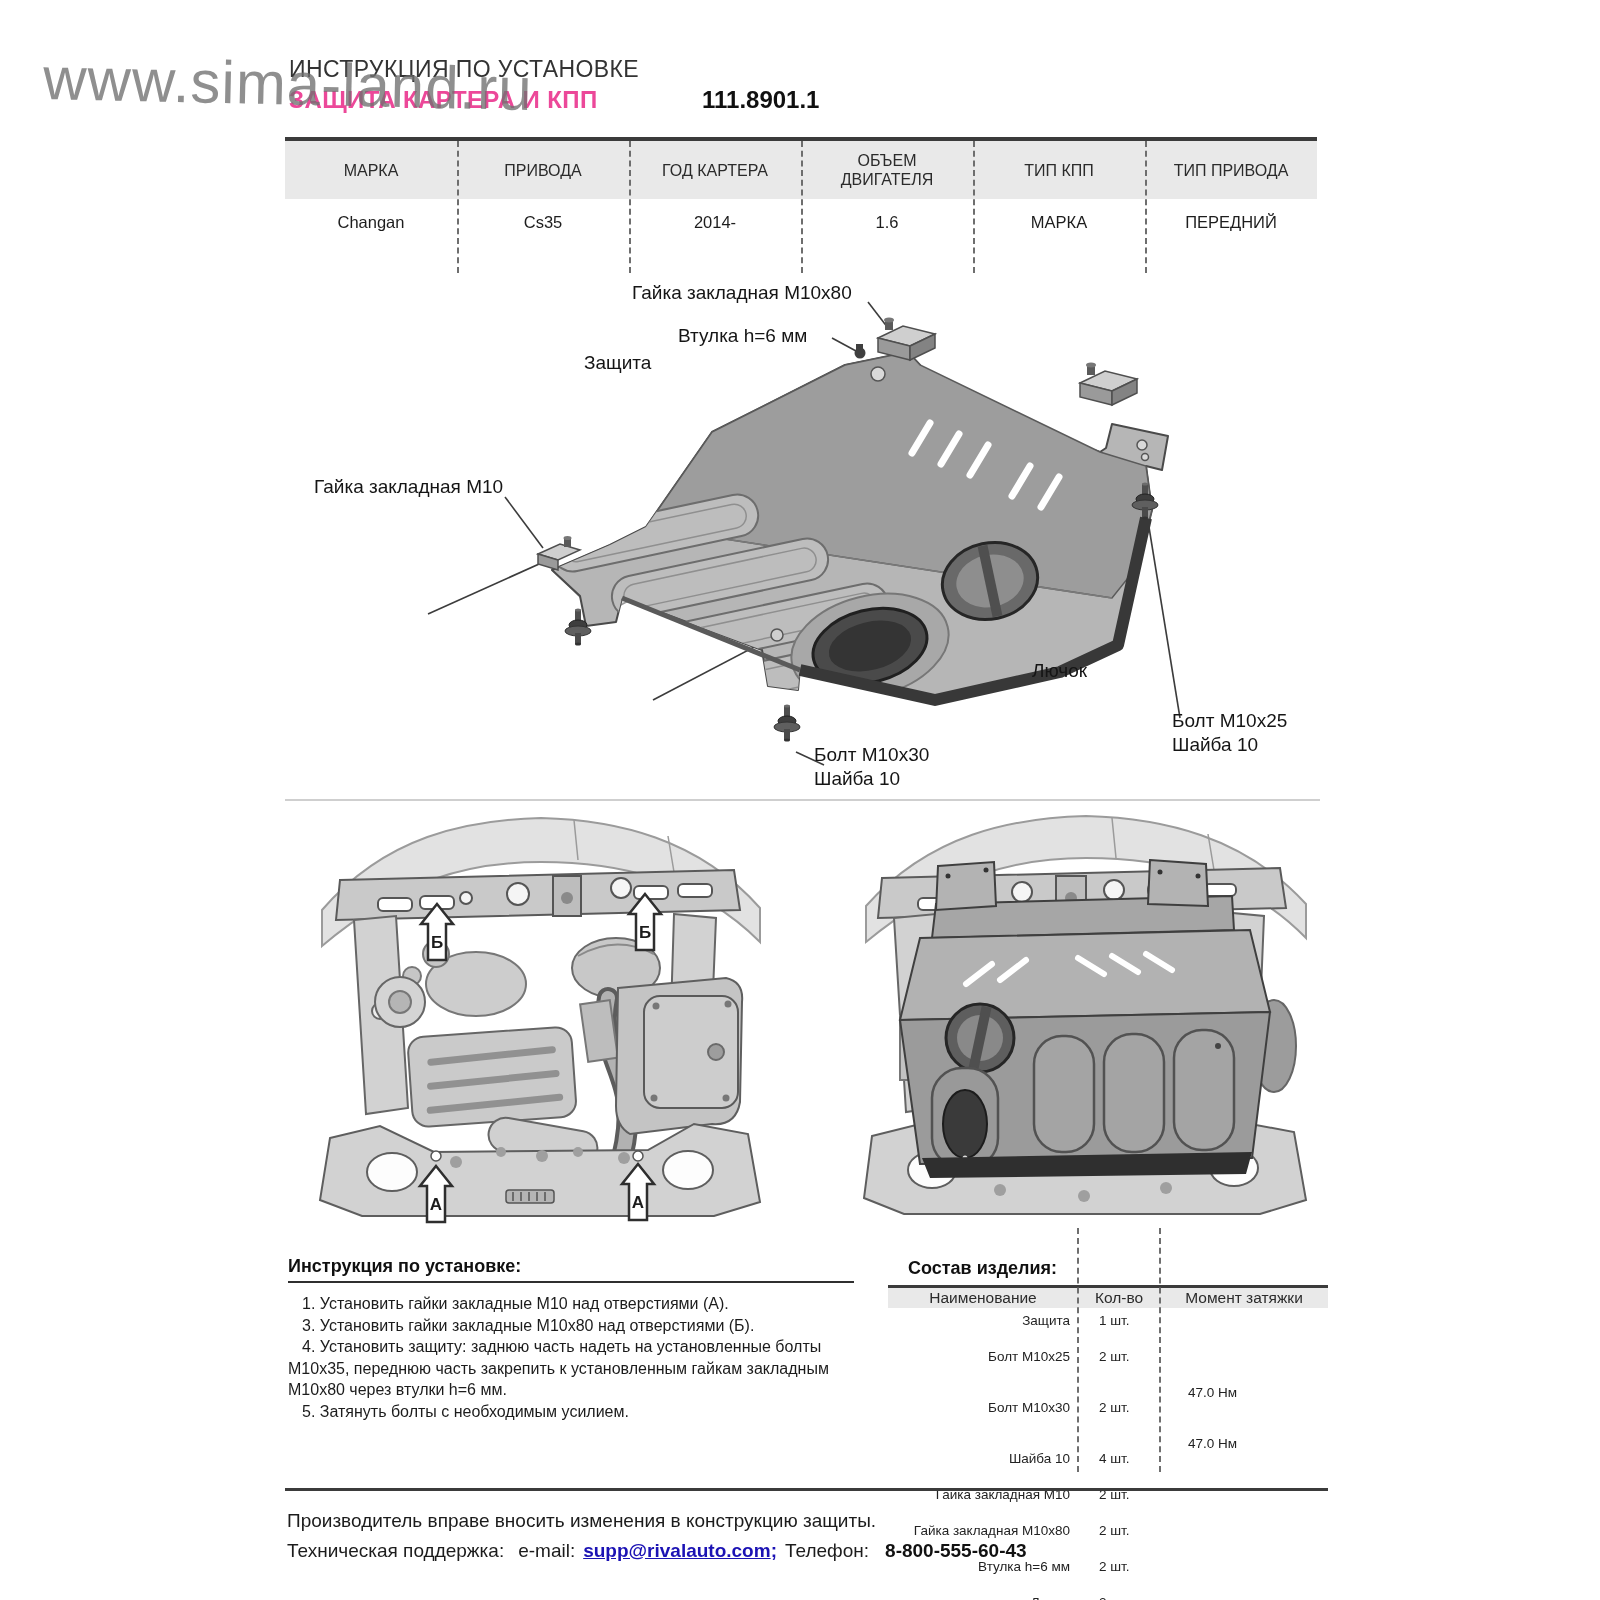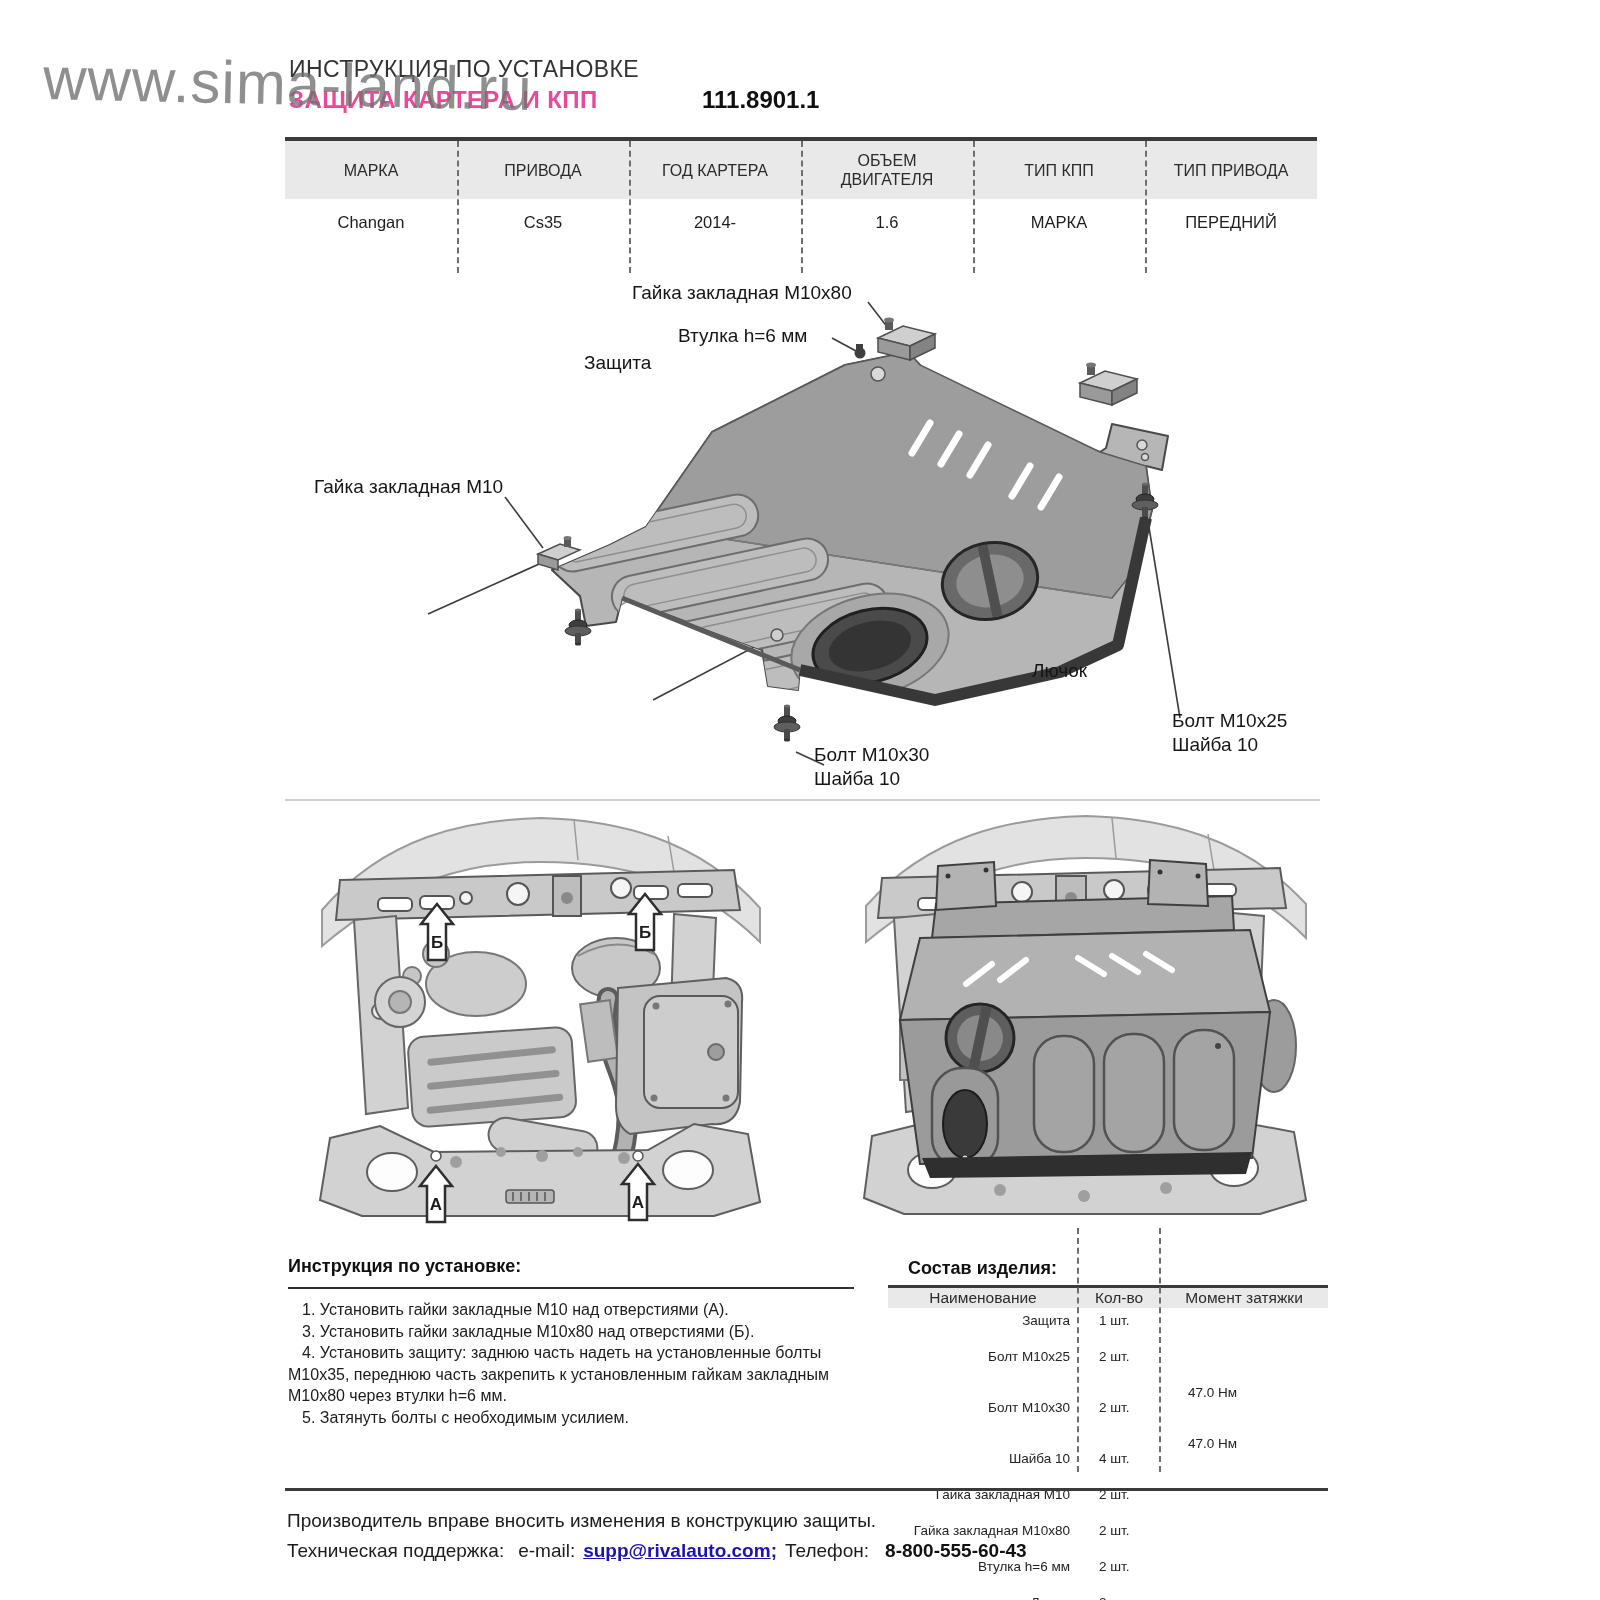--- a/index.html
+++ b/index.html
@@ -24,21 +24,21 @@
            display:grid;grid-template-columns:repeat(6,172px);align-items:center;text-align:center;
            font-size:16.5px;color:#1d1d1d;}
   .vt-dash{position:absolute;top:4px;height:132px;width:0;border-left:2px dashed #6e6e6e;}
   
   .callout{position:absolute;font-size:19px;color:#151515;white-space:nowrap;z-index:3;}
   
   .sec-divider{position:absolute;left:285px;top:799px;width:1035px;height:2px;background:#cfcfcf;}
   
   .instructions{position:absolute;left:288px;top:1256px;width:566px;}
   .inst-heading{font-size:18px;font-weight:bold;color:#101010;margin:0 0 10px 0;
-                padding-bottom:10px;border-bottom:2px solid #2f2f2f;}
+                padding-bottom:4px;border-bottom:2px solid #2f2f2f;}
   .inst-steps p{margin:0;font-size:16px;line-height:21.5px;text-indent:14px;color:#1c1c1c;}
   
   .parts-heading{position:absolute;left:908px;top:1258px;font-size:18px;font-weight:bold;color:#101010;}
   .pt{position:absolute;left:888px;top:1285px;width:440px;}
   .pt-topline{height:3px;background:#3b3b3b;}
   .pt-head{height:20px;background:#e9e9e9;display:grid;grid-template-columns:190px 82px 168px;
            align-items:center;text-align:center;font-size:15.5px;color:#2b2b2b;}
   .pt-rows{margin-top:6px;}
   .pt-row{display:grid;grid-template-columns:190px 82px 168px;font-size:13.5px;line-height:14.8px;color:#222;}
   .pt-name{text-align:right;padding-right:8px;}

